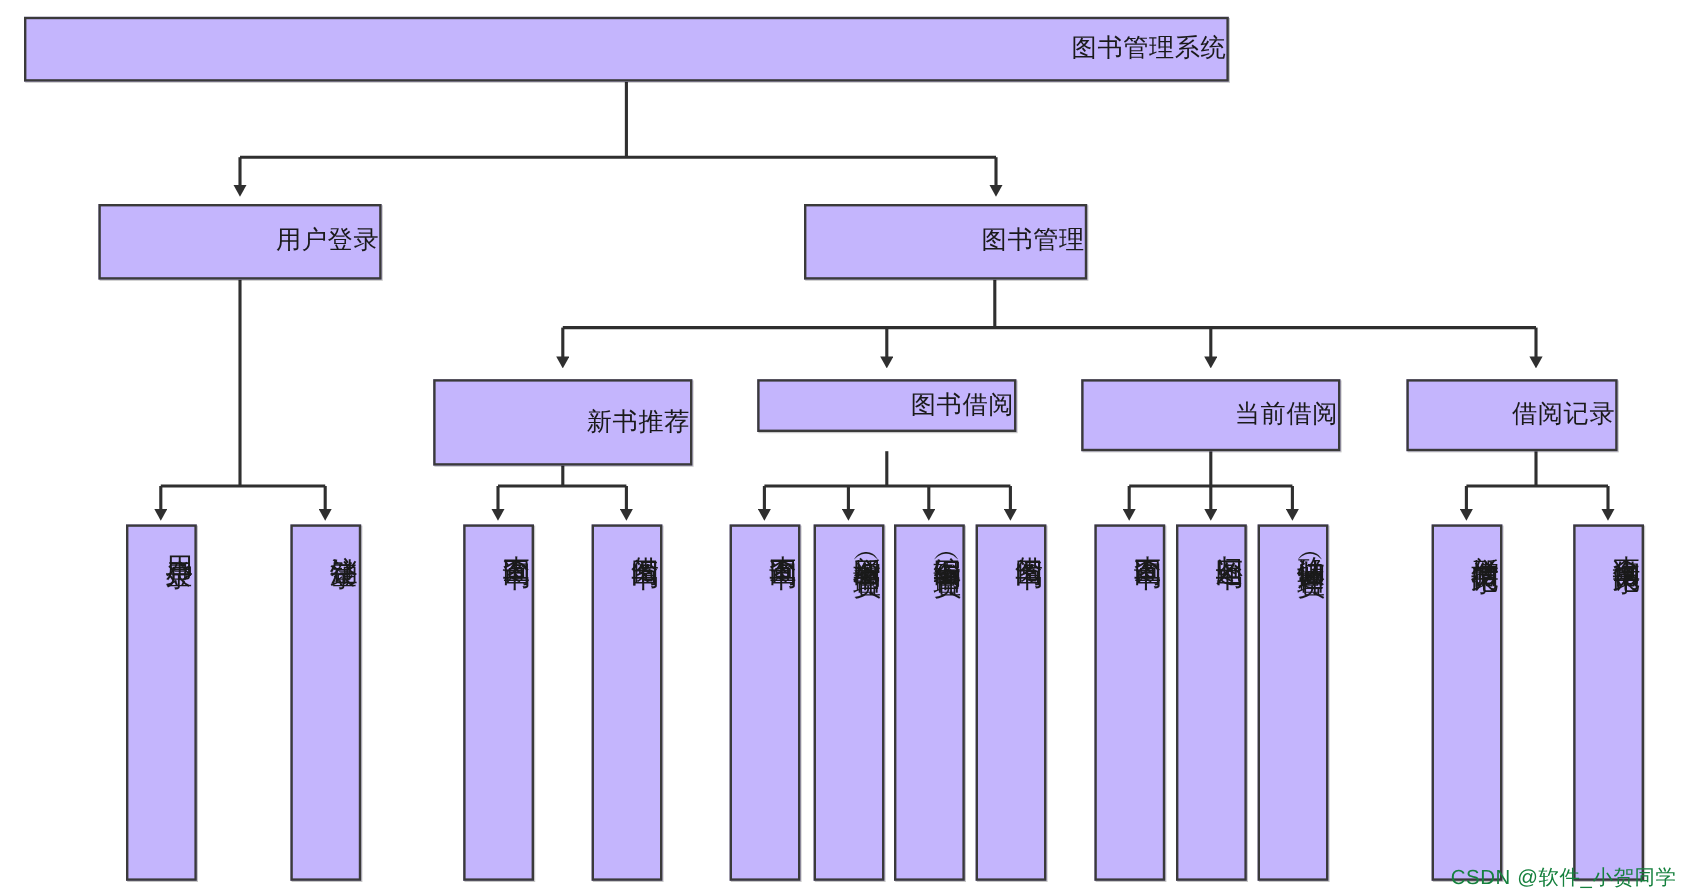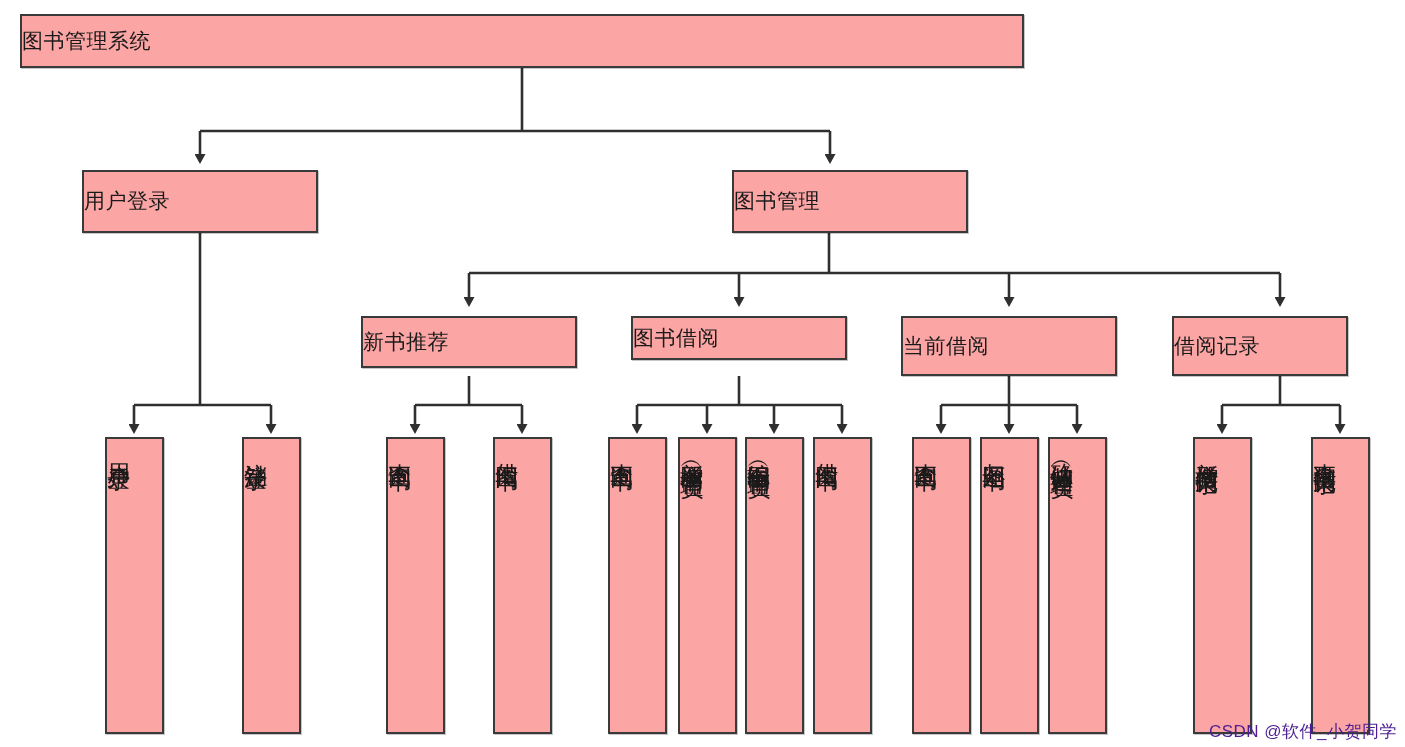--- a/index.html
+++ b/index.html
@@ -22,25 +22,25 @@
   svg#edges {
     position: absolute;
     left: 0;
     top: 0;
     width: 1405px;
     height: 747px;
   }
   .node {
     position: absolute;
     box-sizing: border-box;
-    background: #fca5a5;
+    background: #c4b5fd;
     border: 2px solid #3a3a3a;
     display: flex;
     align-items: center;
-    justify-content: flex-start;
+    justify-content: flex-end;
     color: #1a1a1a;
     box-shadow: 1px 1px 0 rgba(0,0,0,0.22);
   }
   .node .label {
     display: block;
     text-align: center;
     line-height: 1.18;
     letter-spacing: 0.5px;
   }
   .node.horizontal .label {
@@ -56,21 +56,21 @@
     font-size: 23px;
     line-height: 1.05;
     letter-spacing: 2px;
     white-space: nowrap;
   }
   #watermark {
     position: absolute;
     right: 8px;
     bottom: 4px;
     font-size: 17px;
-    color: #4c1d95;
+    color: #15803d;
     letter-spacing: 0.5px;
     pointer-events: none;
     user-select: none;
   }
 </style>
 </head>
 <body>
 
 <div id="diagram-root">
 
@@ -124,25 +124,25 @@
     </g>
   </svg>
 
   <div class="node horizontal" style="left:20px; top:14px; width:1004px; height:54px;">
     <span class="label">图书管理系统</span>
   </div>
 
   <div class="node horizontal" style="left:82px; top:170px; width:236px; height:63px;">
     <span class="label">用户登录</span>
   </div>
-  <div class="node horizontal" style="left:732px; top:170px; width:236px; height:63px;">
+  <div class="node horizontal" style="left:670px; top:170px; width:236px; height:63px;">
     <span class="label">图书管理</span>
   </div>
 
-  <div class="node horizontal" style="left:361px; top:316px; width:216px; height:52px;">
+  <div class="node horizontal" style="left:361px; top:316px; width:216px; height:72px;">
     <span class="label">新书推荐</span>
   </div>
   <div class="node horizontal" style="left:631px; top:316px; width:216px; height:44px;">
     <span class="label">图书借阅</span>
   </div>
   <div class="node horizontal" style="left:901px; top:316px; width:216px; height:60px;">
     <span class="label">当前借阅</span>
   </div>
   <div class="node horizontal" style="left:1172px; top:316px; width:176px; height:60px;">
     <span class="label">借阅记录</span>

